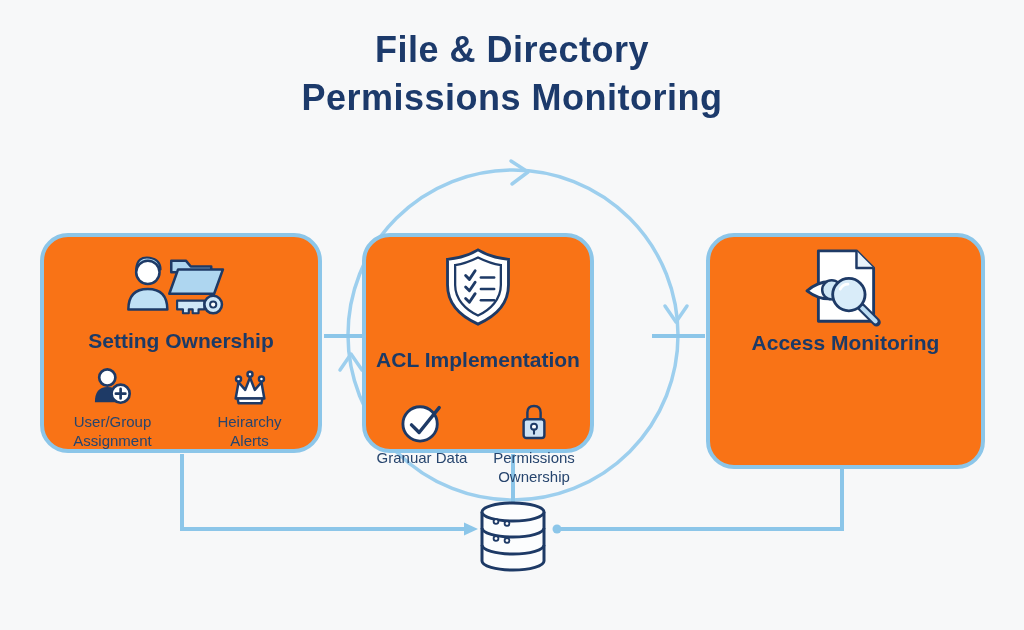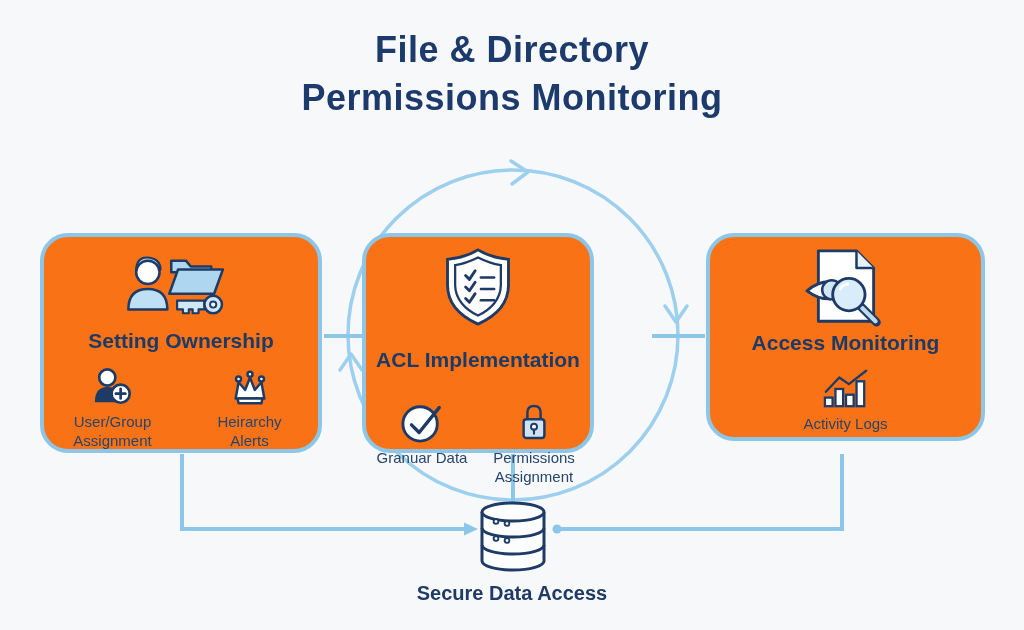--- a/index.html
+++ b/index.html
@@ -15,21 +15,21 @@
     font-size:36px;line-height:48px;letter-spacing:.5px;
   }
   .main-title span{display:block;}
   .box{
     position:absolute;z-index:1;box-sizing:border-box;
     background:#f97316;border:4px solid #8cc6e9;border-radius:28px;
     display:flex;flex-direction:column;align-items:center;
   }
   .box1{left:40px;top:233px;width:282px;height:220px;}
   .box2{left:362px;top:233px;width:232px;height:220px;gap:17px;}
-  .box3{left:706px;top:233px;width:279px;height:208px;}
+  .box3{left:706px;top:233px;width:279px;height:236px;}
   .box-icon{height:80px;margin-top:10px;display:flex;align-items:center;justify-content:center;}
   .box-title{margin-top:4px;font-size:21px;font-weight:700;color:#1c3a66;white-space:nowrap;}
   .box-items{display:flex;width:100%;margin-top:12px;}
   .item{flex:1;display:flex;flex-direction:column;align-items:center;}
   .item-icon{height:42px;display:flex;align-items:flex-end;justify-content:center;}
   .item-label{
     margin-top:6px;font-size:15px;line-height:1.25;color:#27456e;
     text-align:center;white-space:pre-line;
   }
   .footer-label{
@@ -156,52 +156,37 @@
       <div class="item">
         <div class="item-icon">
           <svg width="34" height="42" viewBox="0 0 36 44">
             <path d="M11,19 V12 Q11,5 18,5 Q25,5 25,12 V19" fill="none" stroke="#1e3a66" stroke-width="2.6"></path>
             <rect x="7" y="19" width="22" height="20" rx="3" fill="#cfe3f5" stroke="#1e3a66" stroke-width="2.6"></rect>
             <circle cx="18" cy="27" r="3.2" fill="#ffffff" stroke="#1e3a66" stroke-width="2"></circle>
             <path d="M18,30 V34.5" stroke="#1e3a66" stroke-width="2.2" stroke-linecap="round"></path>
           </svg>
         </div>
         <div class="item-label">Permissions
-Assignment</div>
+Ownership</div>
       </div>
     </div>
   </div>
 
   <div class="box box3">
     <div class="box-icon">
       <svg width="88" height="80" viewBox="0 0 90 84">
         <path d="M16,4 H56 L74,22 V78 H16 Z" fill="#ffffff" stroke="#1e3a66" stroke-width="3" stroke-linejoin="round"></path>
         <path d="M56,4 V22 H74" fill="#e8f2fa" stroke="#1e3a66" stroke-width="2.6" stroke-linejoin="round"></path>
         <path d="M4,46 Q27,27 50,46 Q27,63 4,46 Z" fill="#ffffff" stroke="#1e3a66" stroke-width="3" stroke-linejoin="round"></path>
         <circle cx="30" cy="45" r="10" fill="#cfe7f7" stroke="#1e3a66" stroke-width="2.6"></circle>
         <line x1="61" y1="63" x2="77" y2="79" stroke="#1e3a66" stroke-width="9" stroke-linecap="round"></line>
         <line x1="62" y1="64" x2="76" y2="78" stroke="#bcdcf2" stroke-width="4.5" stroke-linecap="round"></line>
         <circle cx="48" cy="50" r="17" fill="#d9ecf9" stroke="#1e3a66" stroke-width="3"></circle>
         <path d="M39,44 q3,-5 8,-5" fill="none" stroke="#ffffff" stroke-width="3" stroke-linecap="round"></path>
       </svg>
     </div>
     <div class="box-title">Access Monitoring</div>
     <div class="box-items">
-      <div class="item">
-        <div class="item-icon">
-          <svg width="46" height="42" viewBox="0 0 48 42">
-            <g fill="#ffffff" stroke="#1e3a66" stroke-width="2.4">
-              <rect x="2" y="31" width="8" height="9"></rect>
-              <rect x="13" y="22" width="8" height="18"></rect>
-              <rect x="24" y="28" width="8" height="12"></rect>
-              <rect x="35" y="14" width="8" height="26"></rect>
-            </g>
-            <path d="M3,25 L17,10 L27,17 L45,3" fill="none" stroke="#1e3a66" stroke-width="2.4" stroke-linecap="round" stroke-linejoin="round"></path>
-          </svg>
-        </div>
-        <div class="item-label">Activity Logs</div>
-      </div>
     </div>
   </div>
 
-  <div class="footer-label">Secure Data Access</div>
 
 </div>
 
 </body></html>

